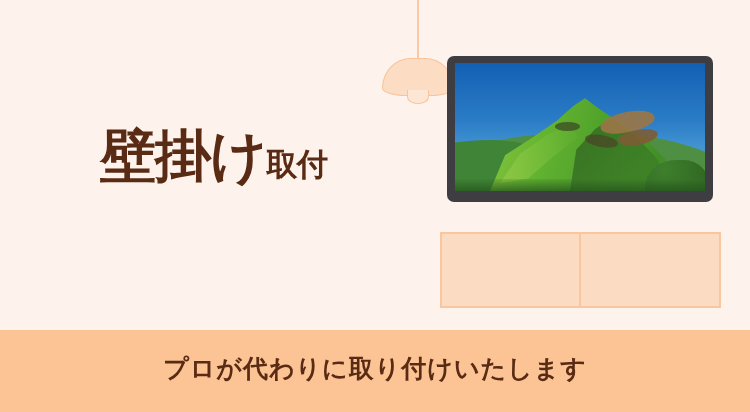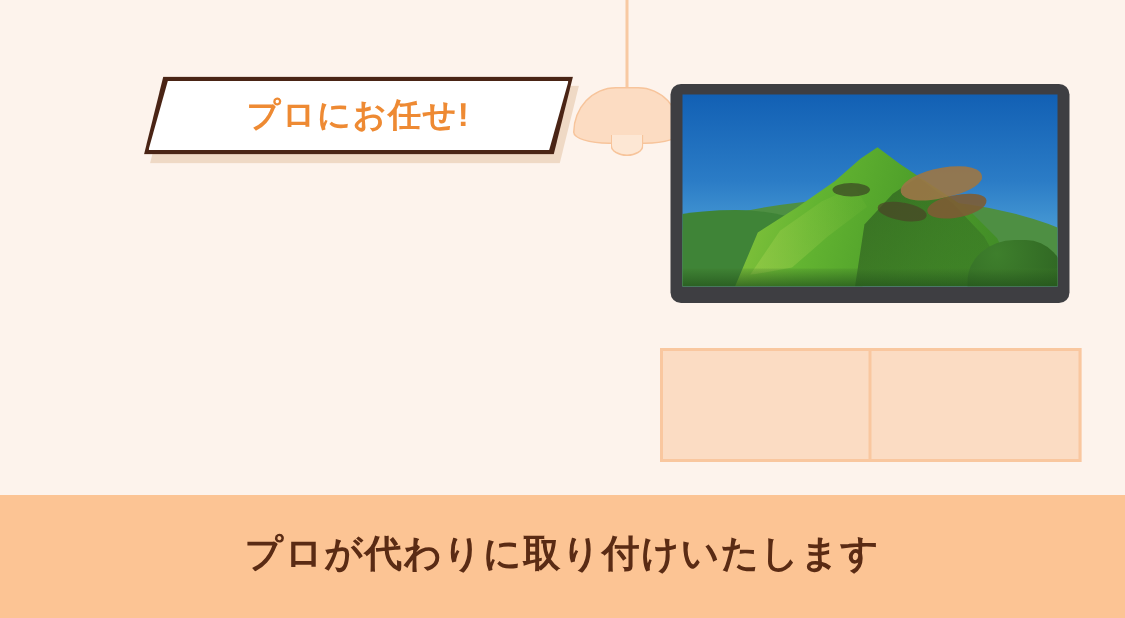--- a/index.html
+++ b/index.html
@@ -343,29 +343,22 @@
       <div class="bush-right"></div>
       <div class="grass-base"></div>
     </div>
   </div>
 
   <div class="cabinet">
     <div class="cabinet-door left"></div>
     <div class="cabinet-door right"></div>
   </div>
 
-  <div class="ribbon-wrap">
-    <div class="ribbon-shadow"></div>
-    <div class="ribbon">
-      <div class="ribbon-inner">
-        <span class="ribbon-text">プロにお任せ!</span>
-      </div>
-    </div>
-  </div>
 
   <div class="headline">
+    <span class="headline-line l2"><span>壁掛け</span><span class="hl-small2">取付</span></span>
   </div>
 
   <div class="caption">
     <span class="caption-text">プロが代わりに取り付けいたします</span>
   </div>
 
 </div>
 
 </body></html>

